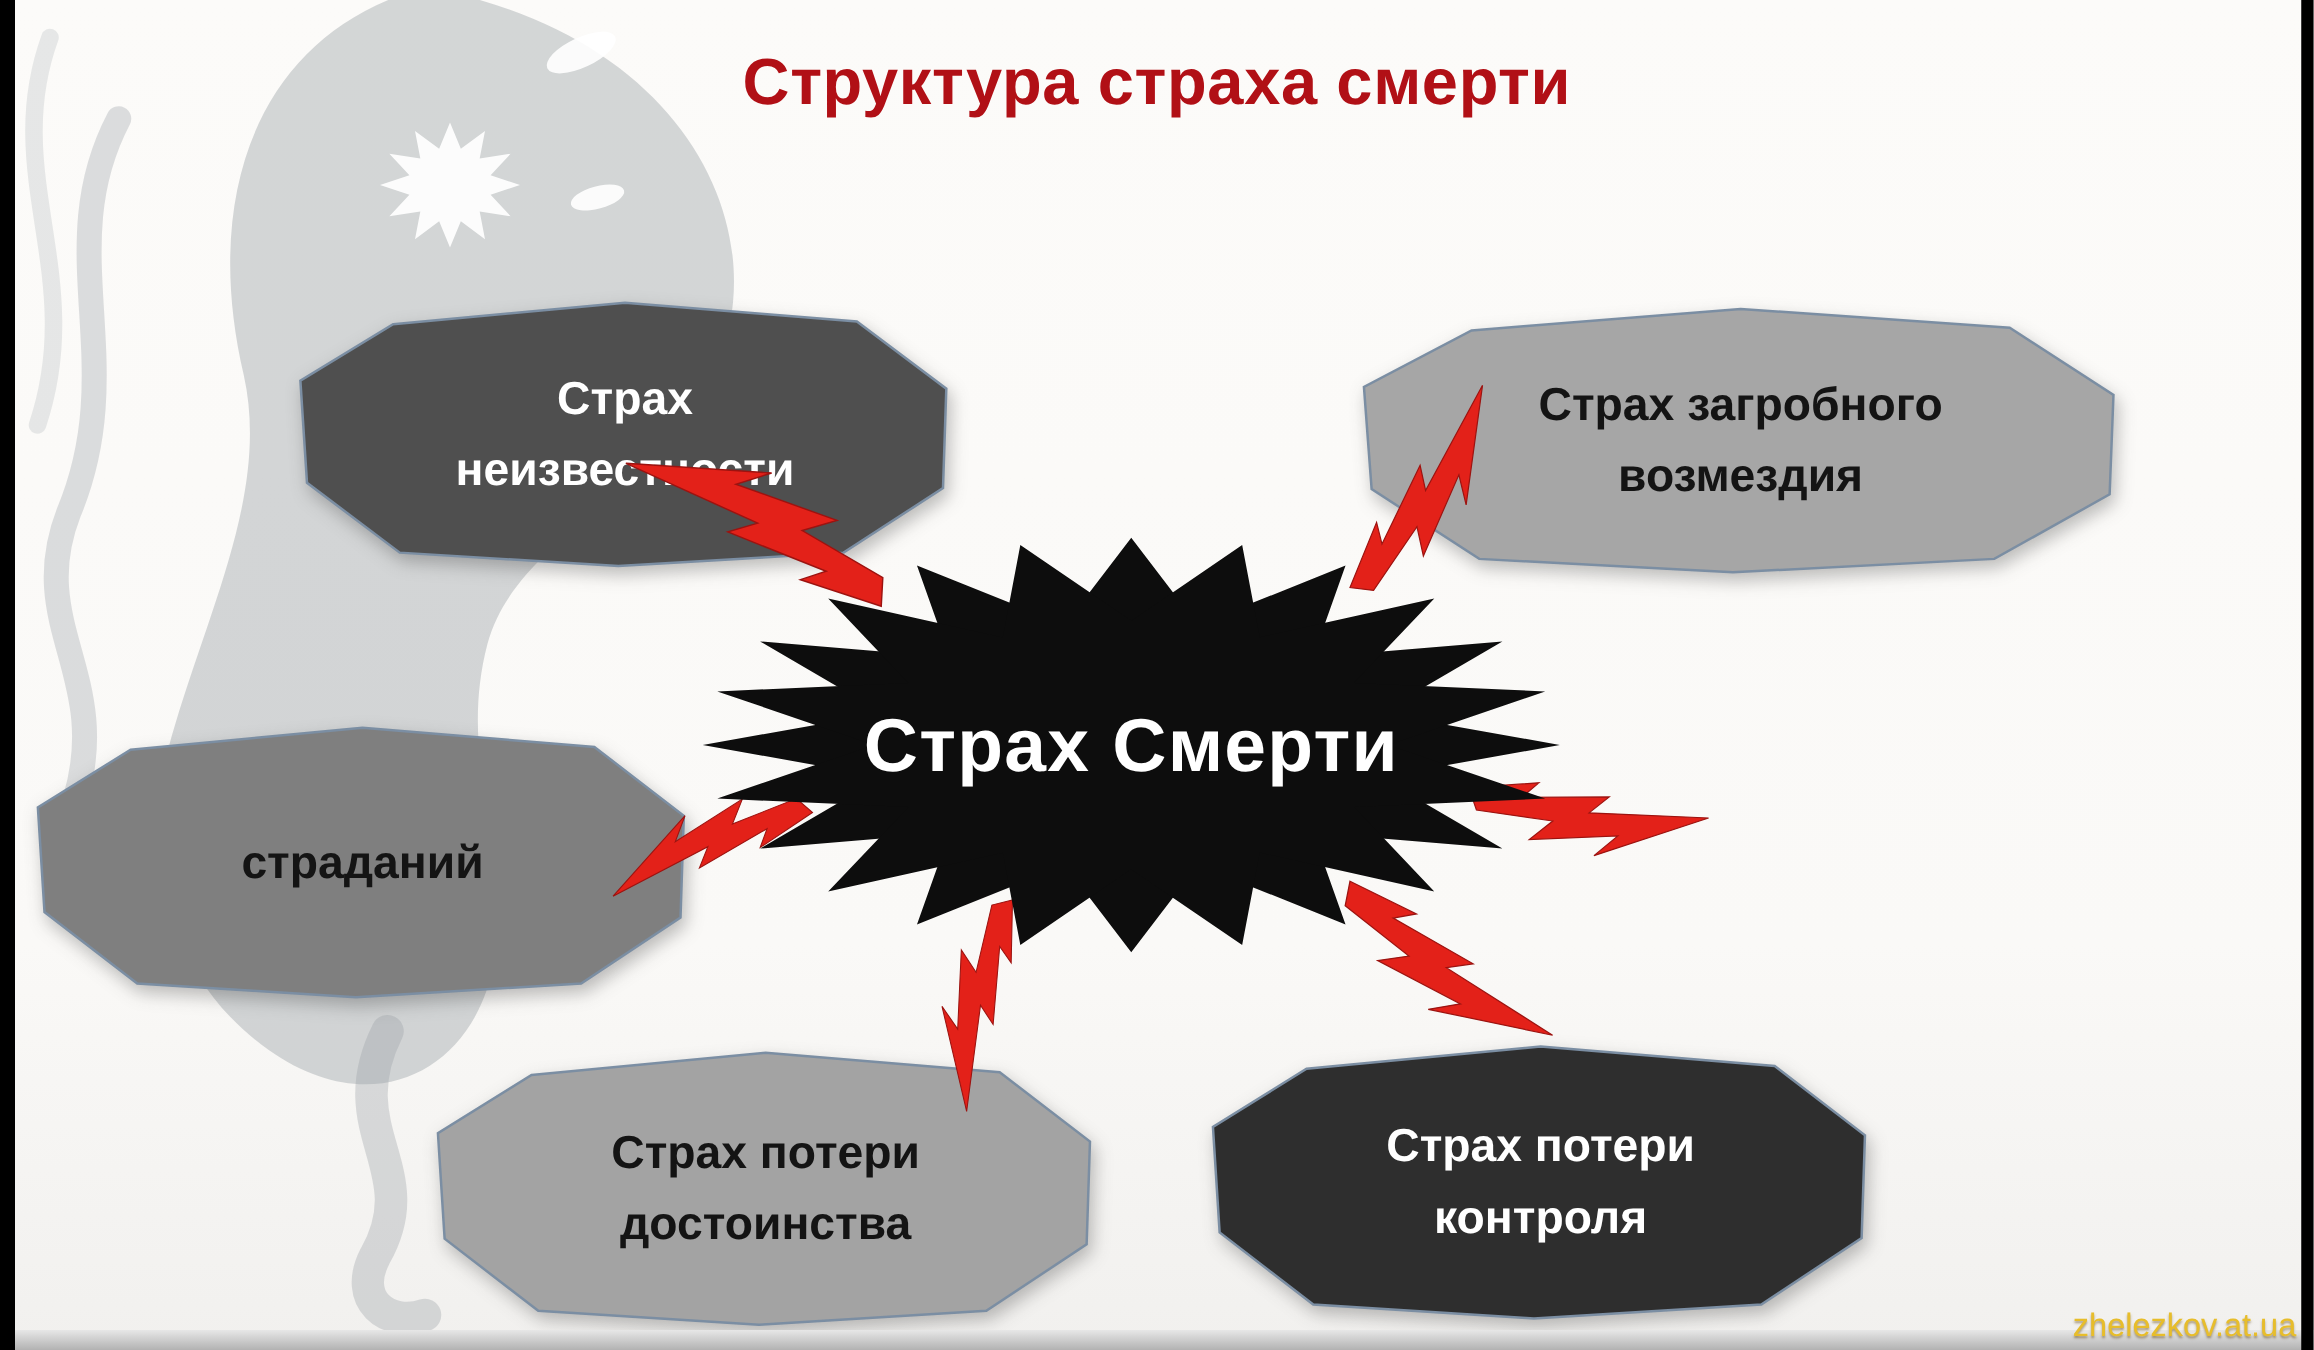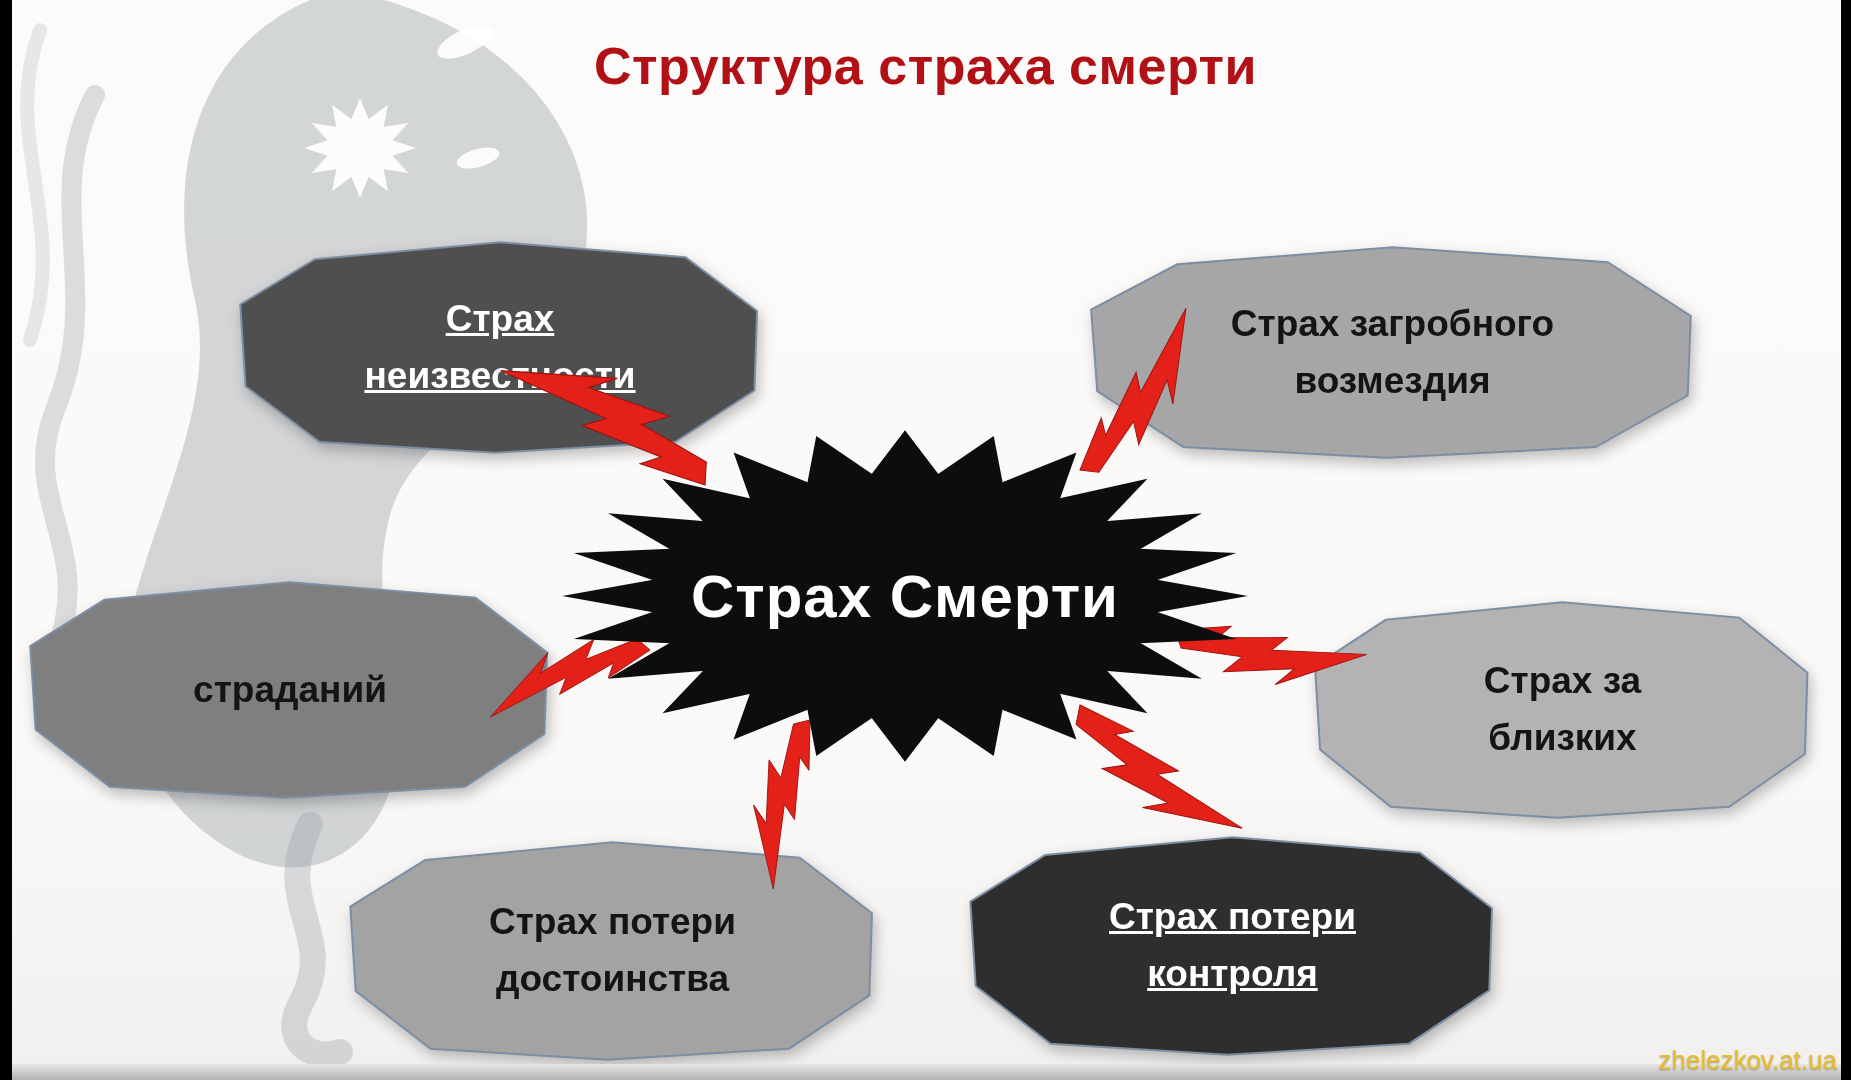--- a/index.html
+++ b/index.html
@@ -15,21 +15,21 @@
     position:absolute;top:36px;left:50%;transform:translateX(-50%);
     font-size:52px;font-weight:bold;color:#b11016;white-space:nowrap;letter-spacing:.5px;
   }
   
   .node{position:absolute;}
   .node .node-shape{position:absolute;inset:0;width:100%;height:100%;filter:drop-shadow(3px 6px 7px rgba(40,40,40,.30));}
   .node-label{
     position:absolute;inset:0;display:flex;flex-direction:column;align-items:center;justify-content:center;
     gap:16px;font-weight:bold;font-size:37px;line-height:1.1;text-align:center;
   }
-  .node-label.light{color:#ffffff;text-decoration:underline;}
+  .node-label.light{color:#ffffff;}
   .node-label.dark{color:#141414;}
   
   .center{position:absolute;left:545px;top:422px;width:720px;height:348px;}
   .center svg{position:absolute;inset:0;width:100%;height:100%;}
   .center-label{
     position:absolute;inset:0;display:flex;align-items:center;justify-content:center;
     color:#ffffff;font-size:60px;font-weight:bold;letter-spacing:1px;
   }
   
   .bolts{position:absolute;left:0;top:0;width:100%;height:100%;pointer-events:none;}
@@ -84,29 +84,20 @@
 
   <div class="node" style="left:25px;top:580px;width:530px;height:220px">
     <svg class="node-shape" viewBox="0 0 200 100" preserveAspectRatio="none">
       <polygon points="30,9 100,1 170,8 197,33 196,70 166,94 98,99 32,94 4,68 2,30" stroke="#7b8ea3" stroke-width="2" vector-effect="non-scaling-stroke" fill="#7f7f7f"></polygon>
     </svg>
     <div class="node-label dark">
       <span>страданий</span>
     </div>
   </div>
 
-  <div class="node" style="left:1310px;top:600px;width:505px;height:220px">
-    <svg class="node-shape" viewBox="0 0 200 100" preserveAspectRatio="none">
-      <polygon points="30,9 100,1 170,8 197,33 196,70 166,94 98,99 32,94 4,68 2,30" stroke="#7b8ea3" stroke-width="2" vector-effect="non-scaling-stroke" fill="#b3b3b3"></polygon>
-    </svg>
-    <div class="node-label dark">
-      <span>Страх за</span>
-      <span>близких</span>
-    </div>
-  </div>
 
   <div class="node" style="left:345px;top:840px;width:535px;height:222px">
     <svg class="node-shape" viewBox="0 0 200 100" preserveAspectRatio="none">
       <polygon points="30,9 100,1 170,8 197,33 196,70 166,94 98,99 32,94 4,68 2,30" stroke="#7b8ea3" stroke-width="2" vector-effect="non-scaling-stroke" fill="#a3a3a3"></polygon>
     </svg>
     <div class="node-label dark">
       <span>Страх потери</span>
       <span>достоинства</span>
     </div>
   </div>

